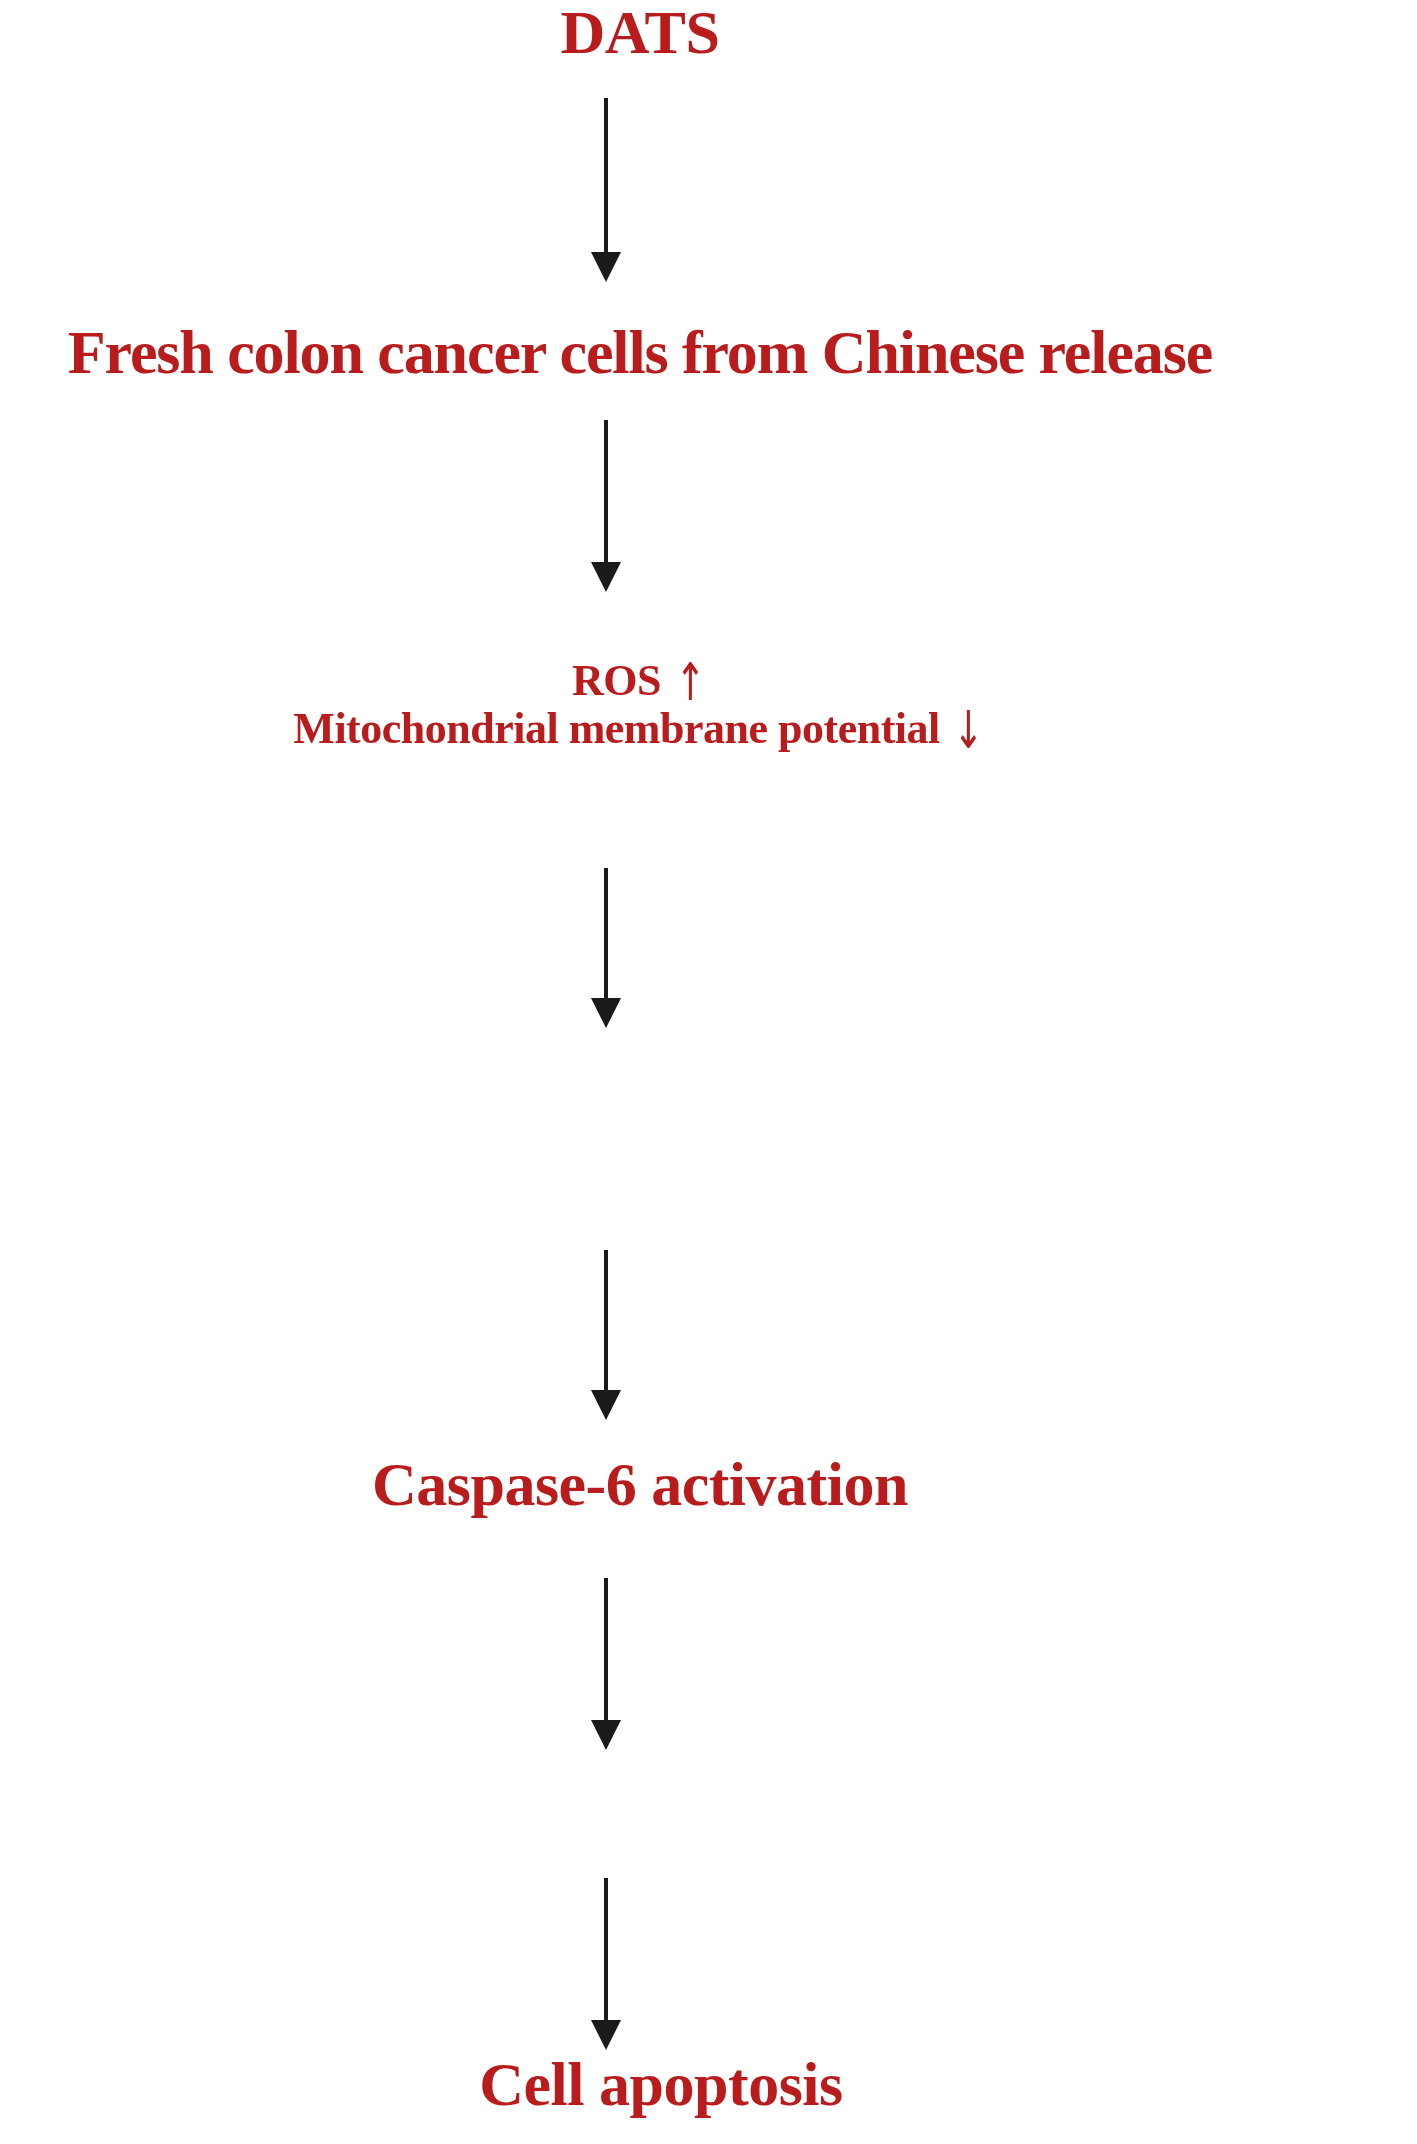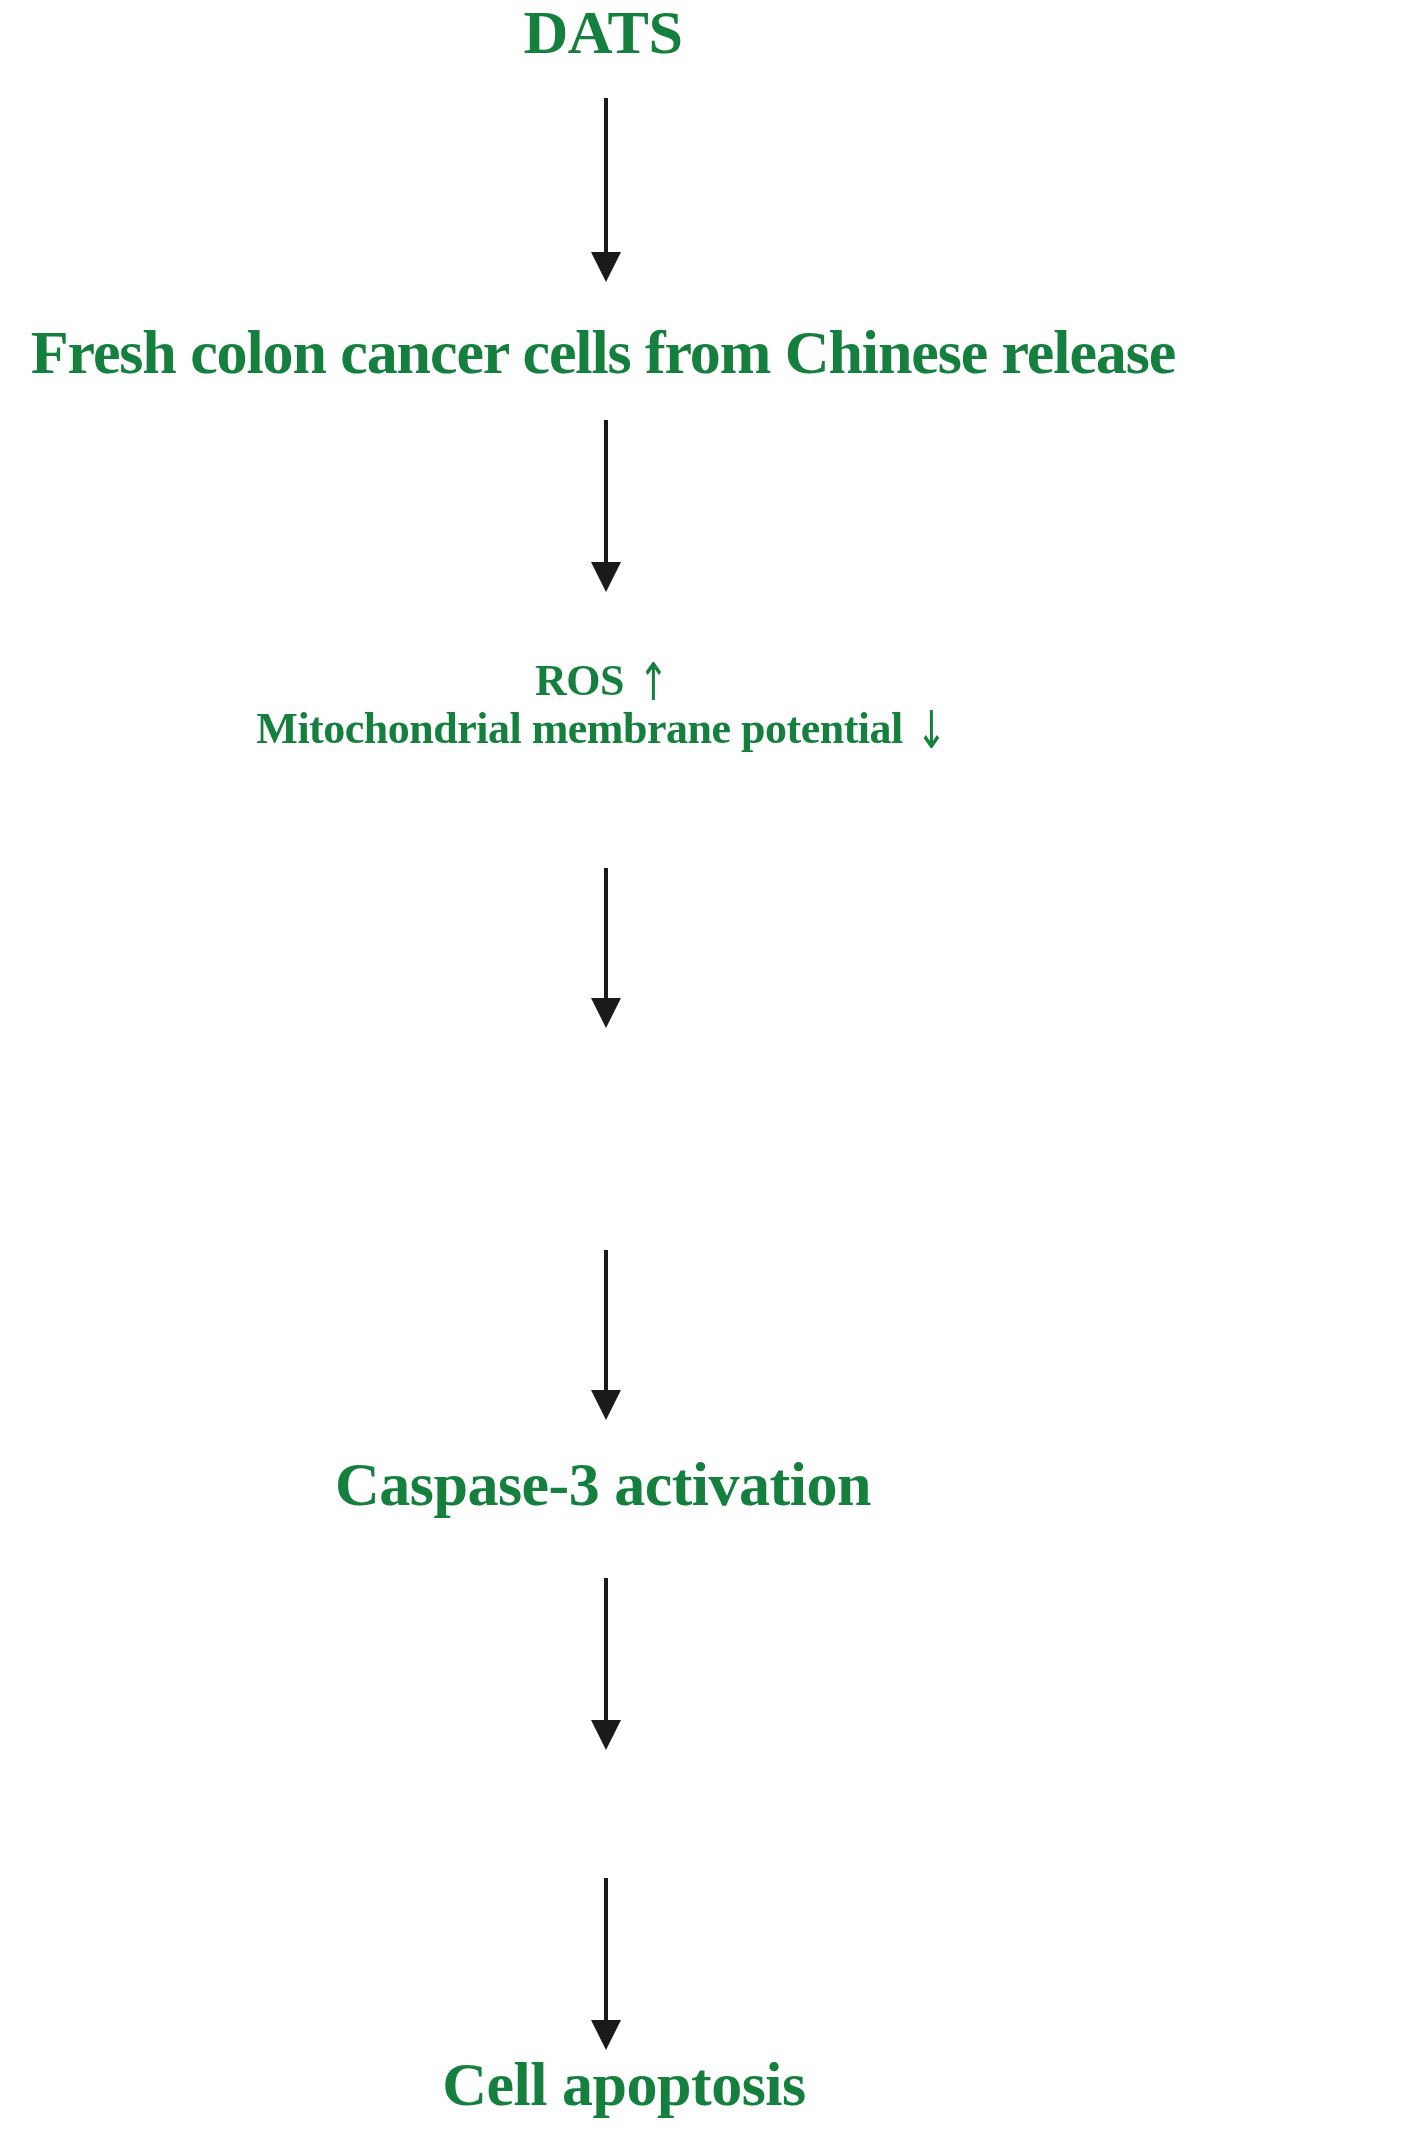--- a/index.html
+++ b/index.html
@@ -17,24 +17,25 @@
     height: 2144px;
     background: #ffffff;
     overflow: hidden;
   }
 
   
   .node {
     position: absolute;
     text-align: center;
     font-weight: bold;
-    color: #15803d;
+    color: #b91c1c;
     line-height: 1.06;
     letter-spacing: -0.5px;
     white-space: nowrap;
+    margin-left: 37px;
   }
 
   .node .line { display: block; }
 
   
   .ital {
     font-style: italic;
     font-weight: bold;
   }
 
@@ -133,21 +134,21 @@
     <span class="head"></span>
   </div>
 
 
   <div class="arrow" id="arrow-4">
     <span class="shaft"></span>
     <span class="head"></span>
   </div>
 
   <div class="node" id="node-casp9">
-    <span class="line">Caspase-3 activation</span>
+    <span class="line">Caspase-6 activation</span>
   </div>
 
   <div class="arrow" id="arrow-5">
     <span class="shaft"></span>
     <span class="head"></span>
   </div>
 
 
   <div class="arrow" id="arrow-6">
     <span class="shaft"></span>

